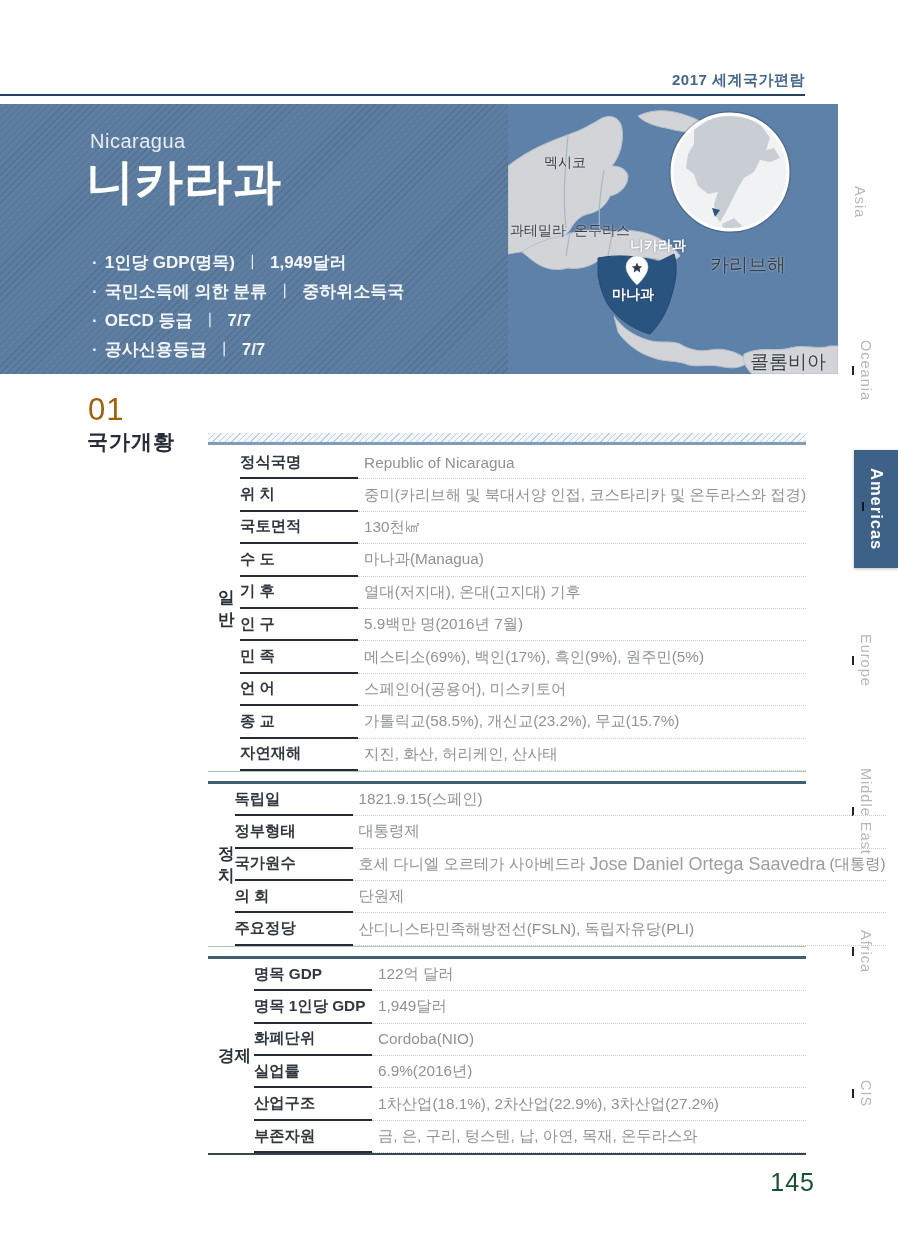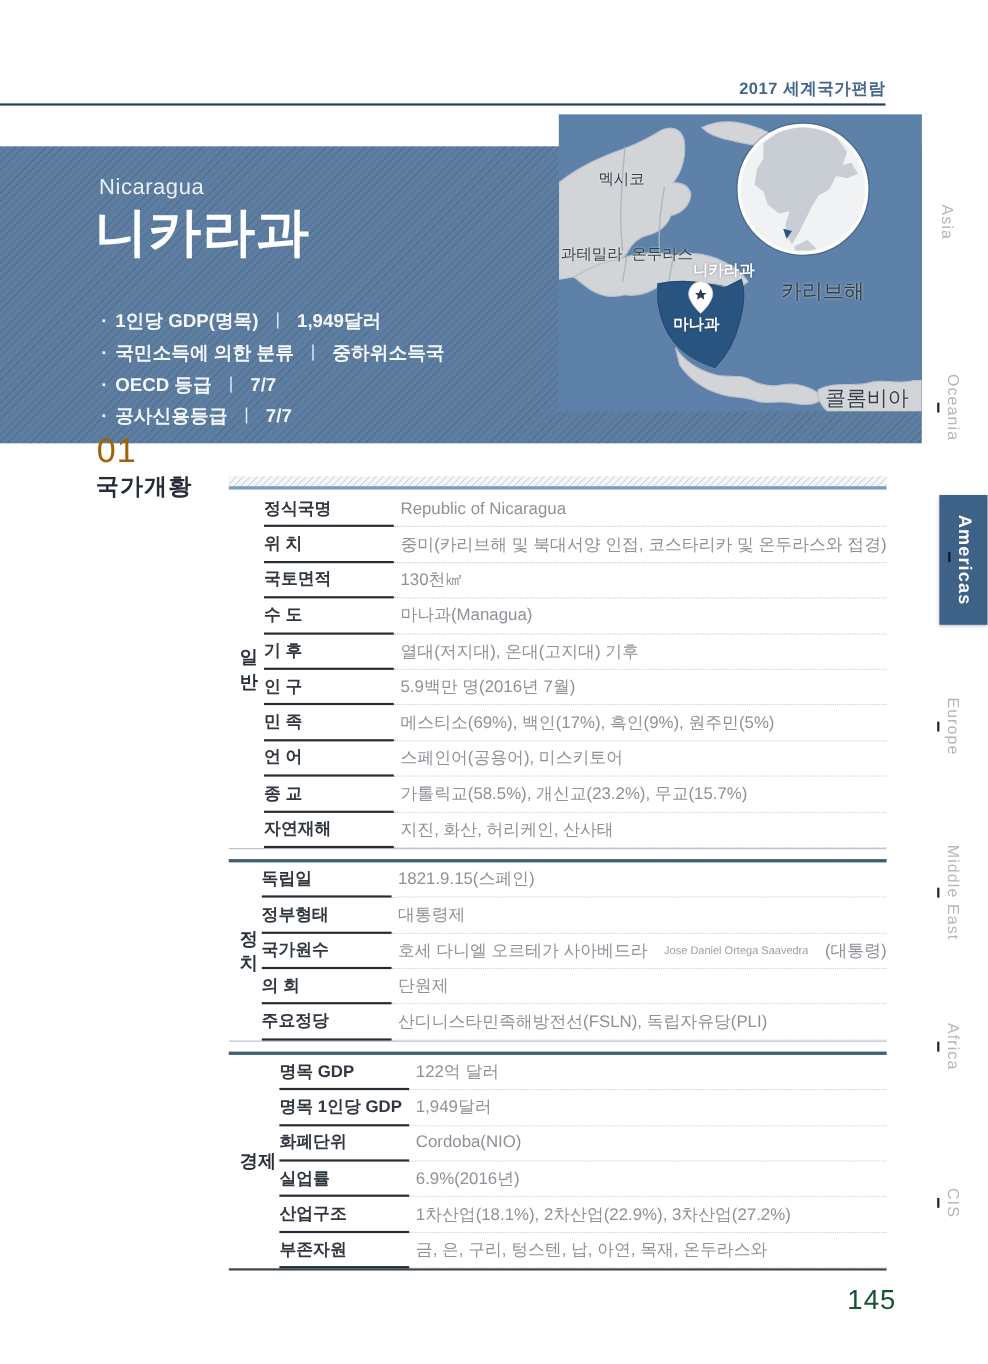--- a/index.html
+++ b/index.html
@@ -6,21 +6,21 @@
   body{font-family:"Liberation Sans","DejaVu Sans",sans-serif;}
   #page{position:relative;width:898px;height:1240px;background:#ffffff;overflow:hidden;}
 
   
   .top-edition{position:absolute;top:71px;left:0;width:805px;text-align:right;
     font-size:15px;font-weight:bold;color:#44658c;letter-spacing:0.5px;}
   .top-rule{position:absolute;top:94px;left:0;width:805px;height:0;border-top:2px solid #24415f;}
 
   
   .hero{position:absolute;top:104px;left:0;width:838px;height:270px;background-color:#5d7ea1;
-    background-image:repeating-linear-gradient(135deg,rgba(25,45,75,0.16) 0px,rgba(25,45,75,0.16) 1px,transparent 1px,transparent 5px);margin-top:29px;}
+    background-image:repeating-linear-gradient(135deg,rgba(25,45,75,0.16) 0px,rgba(25,45,75,0.16) 1px,transparent 1px,transparent 5px);}
   .hero-country-en{position:absolute;top:26px;left:90px;font-size:20px;color:#e9eff5;letter-spacing:0.5px;}
   .hero-country-ko{position:absolute;top:46px;left:86px;font-size:48px;font-weight:bold;color:#ffffff;letter-spacing:1px;}
   .hero-facts{position:absolute;top:144px;left:92px;}
   .fact{display:flex;align-items:baseline;color:#f4f7fa;font-weight:600;font-size:17px;line-height:29px;white-space:nowrap;}
   .fact .fbullet{margin-right:7px;opacity:0.95;}
   .fact .fsep{font-weight:400;margin:0 9px;opacity:0.95;}
 
   
   .map{position:absolute;top:104px;left:508px;width:330px;height:270px;background:#5d81a8;overflow:hidden;}
   .map svg{position:absolute;top:0;left:0;}
@@ -48,21 +48,21 @@
     border-bottom:3px solid #7e9dbb;margin-bottom:2px;}
   .tgroup{display:flex;}
   .gname{width:46px;box-sizing:border-box;padding-left:10px;display:flex;align-items:center;
     font-weight:bold;font-size:16.5px;color:#2a313b;}
   .rows{flex:1;}
   .row{display:flex;height:32.4px;}
   .rlabel{width:118px;box-sizing:border-box;display:flex;align-items:center;
     border-bottom:2px solid #262c33;font-weight:bold;font-size:15.3px;color:#30373f;white-space:nowrap;}
   .rvalue{flex:1;display:flex;align-items:center;border-bottom:1px dotted #ccd0d4;
     padding-left:6px;font-size:15.3px;color:#8d9298;white-space:nowrap;}
-  .rvalue .latin{font-size:10px;color:#9aa0a6;margin:0 15px;}
+  .rvalue .latin{font-size:18px;color:#9aa0a6;margin:0 4px;}
   .gsep{height:9px;border-top:1px solid #b6bfc6;border-bottom:3px solid #3f5e6f;}
   .tbottom{border-bottom:2px solid #39444d;}
 
   
   .page-number{position:absolute;top:1168px;left:0;width:815px;text-align:right;
     font-size:25px;font-weight:300;color:#14532d;letter-spacing:1px;}
 </style>
 </head>
 <body>
 

